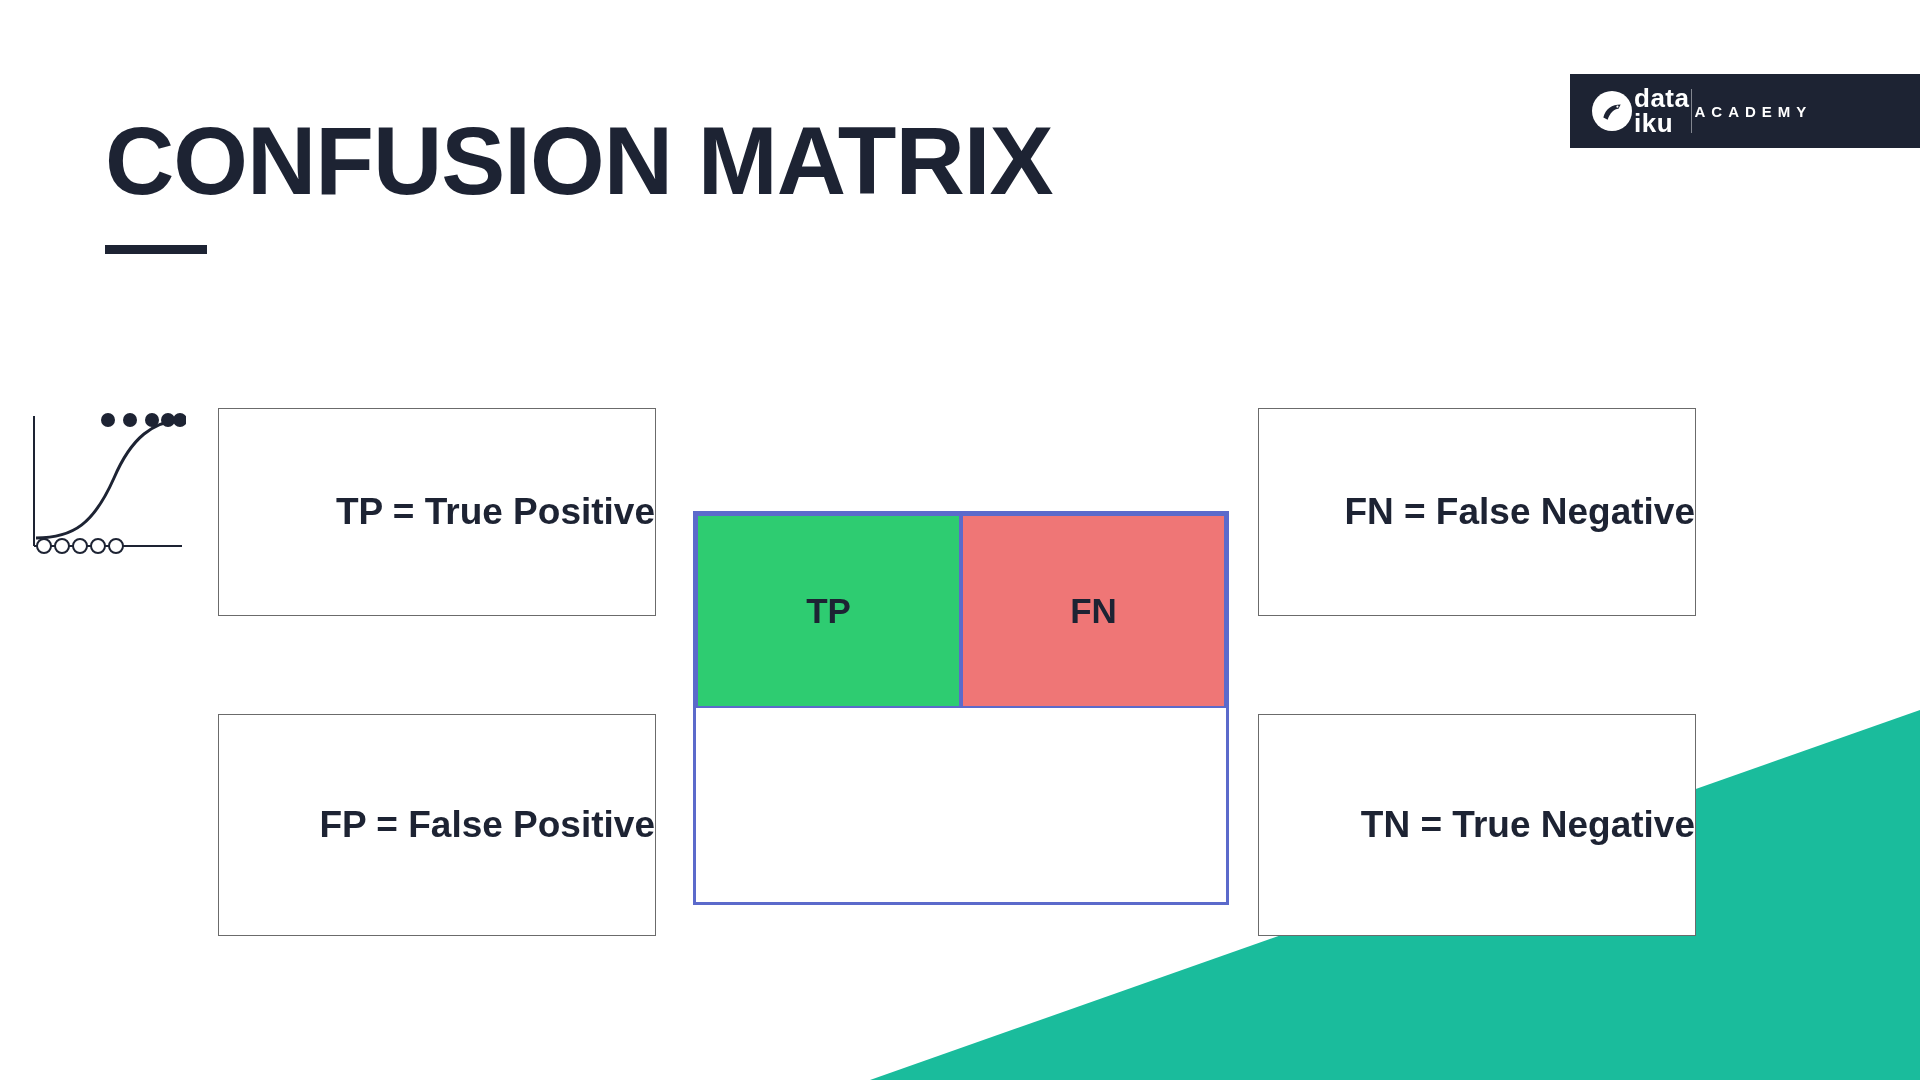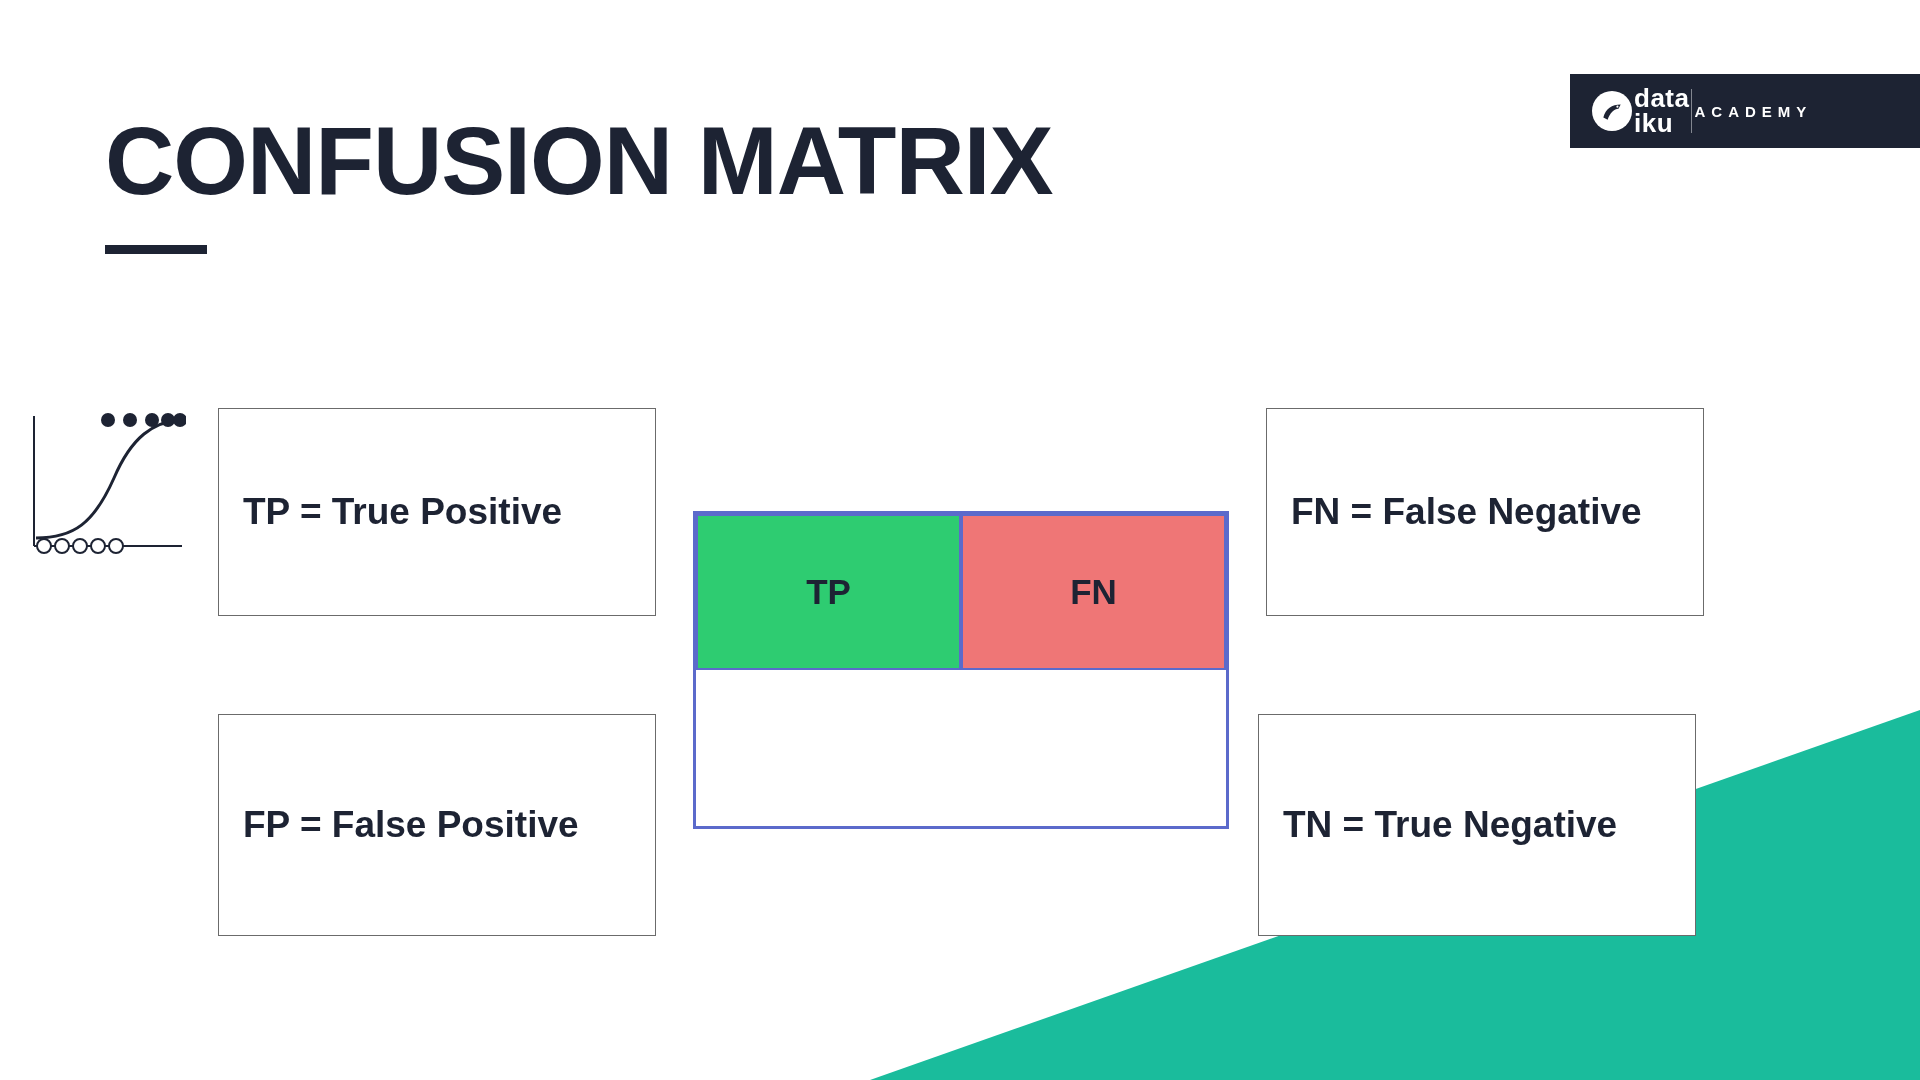--- a/index.html
+++ b/index.html
@@ -90,36 +90,35 @@
     left: 24px;
     top: 408px;
   }
 
   .def-box {
     position: absolute;
     border: 1.5px solid #6b6b6b;
     background: #ffffff;
     display: flex;
     align-items: center;
-    justify-content: flex-start;
+    justify-content: flex-end;
     z-index: 1;
-    padding-left: 24px;
   }
   .def-text {
     font-size: 37px;
     font-weight: 700;
     color: #1d2333;
   }
 
   .matrix {
     position: absolute;
     left: 693px;
     top: 511px;
     width: 536px;
-    height: 318px;
+    height: 394px;
     border: 3px solid #5b6acb;
     display: grid;
     grid-template-columns: 1fr 1fr;
     grid-template-rows: 1fr 1fr;
     z-index: 1;
   }
   .cell {
     border: 2px solid #5b6acb;
     display: flex;
     align-items: center;
@@ -167,21 +166,21 @@
   <circle cx="38" cy="138" r="7" fill="#ffffff" stroke="#1d2333" stroke-width="2"></circle>
   <circle cx="56" cy="138" r="7" fill="#ffffff" stroke="#1d2333" stroke-width="2"></circle>
   <circle cx="74" cy="138" r="7" fill="#ffffff" stroke="#1d2333" stroke-width="2"></circle>
   <circle cx="92" cy="138" r="7" fill="#ffffff" stroke="#1d2333" stroke-width="2"></circle>
 </svg>
 
 <div class="def-box" style="left:218px; top:408px; width:438px; height:208px;">
   <span class="def-text">TP = True Positive</span>
 </div>
 
-<div class="def-box" style="left:1258px; top:408px; width:438px; height:208px;margin-left:8px;">
+<div class="def-box" style="left:1258px; top:408px; width:438px; height:208px;">
   <span class="def-text">FN = False Negative</span>
 </div>
 
 <div class="def-box" style="left:218px; top:714px; width:438px; height:222px;">
   <span class="def-text">FP = False Positive</span>
 </div>
 
 <div class="def-box" style="left:1258px; top:714px; width:438px; height:222px;">
   <span class="def-text">TN = True Negative</span>
 </div>

